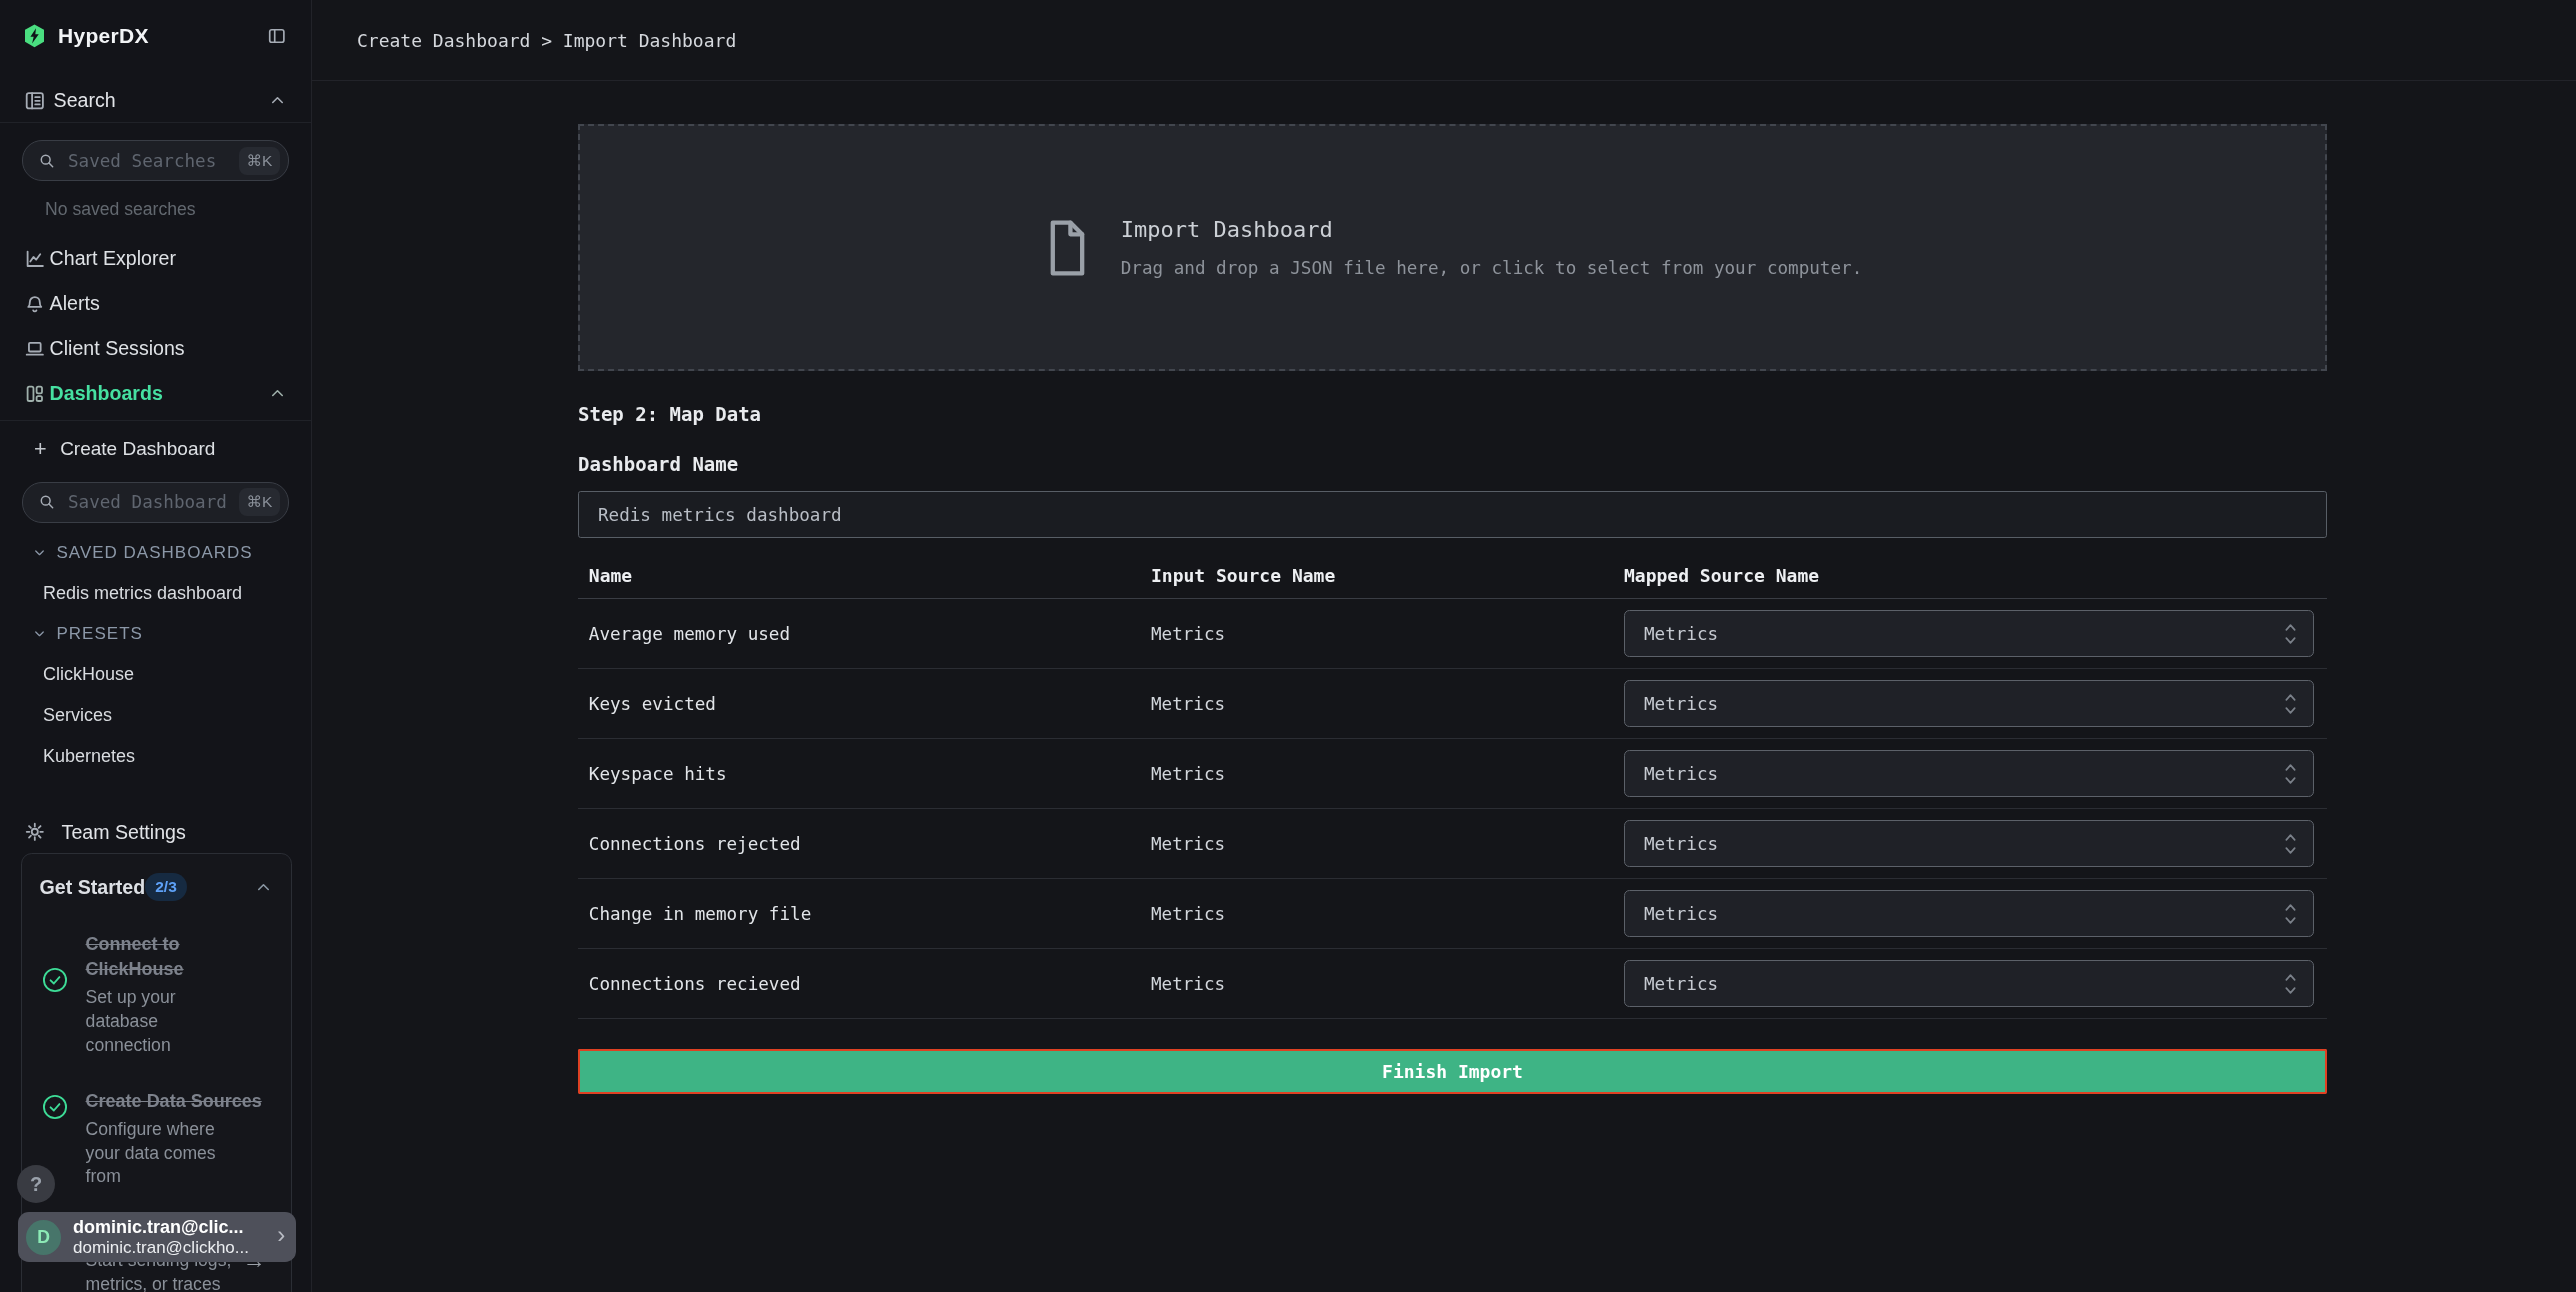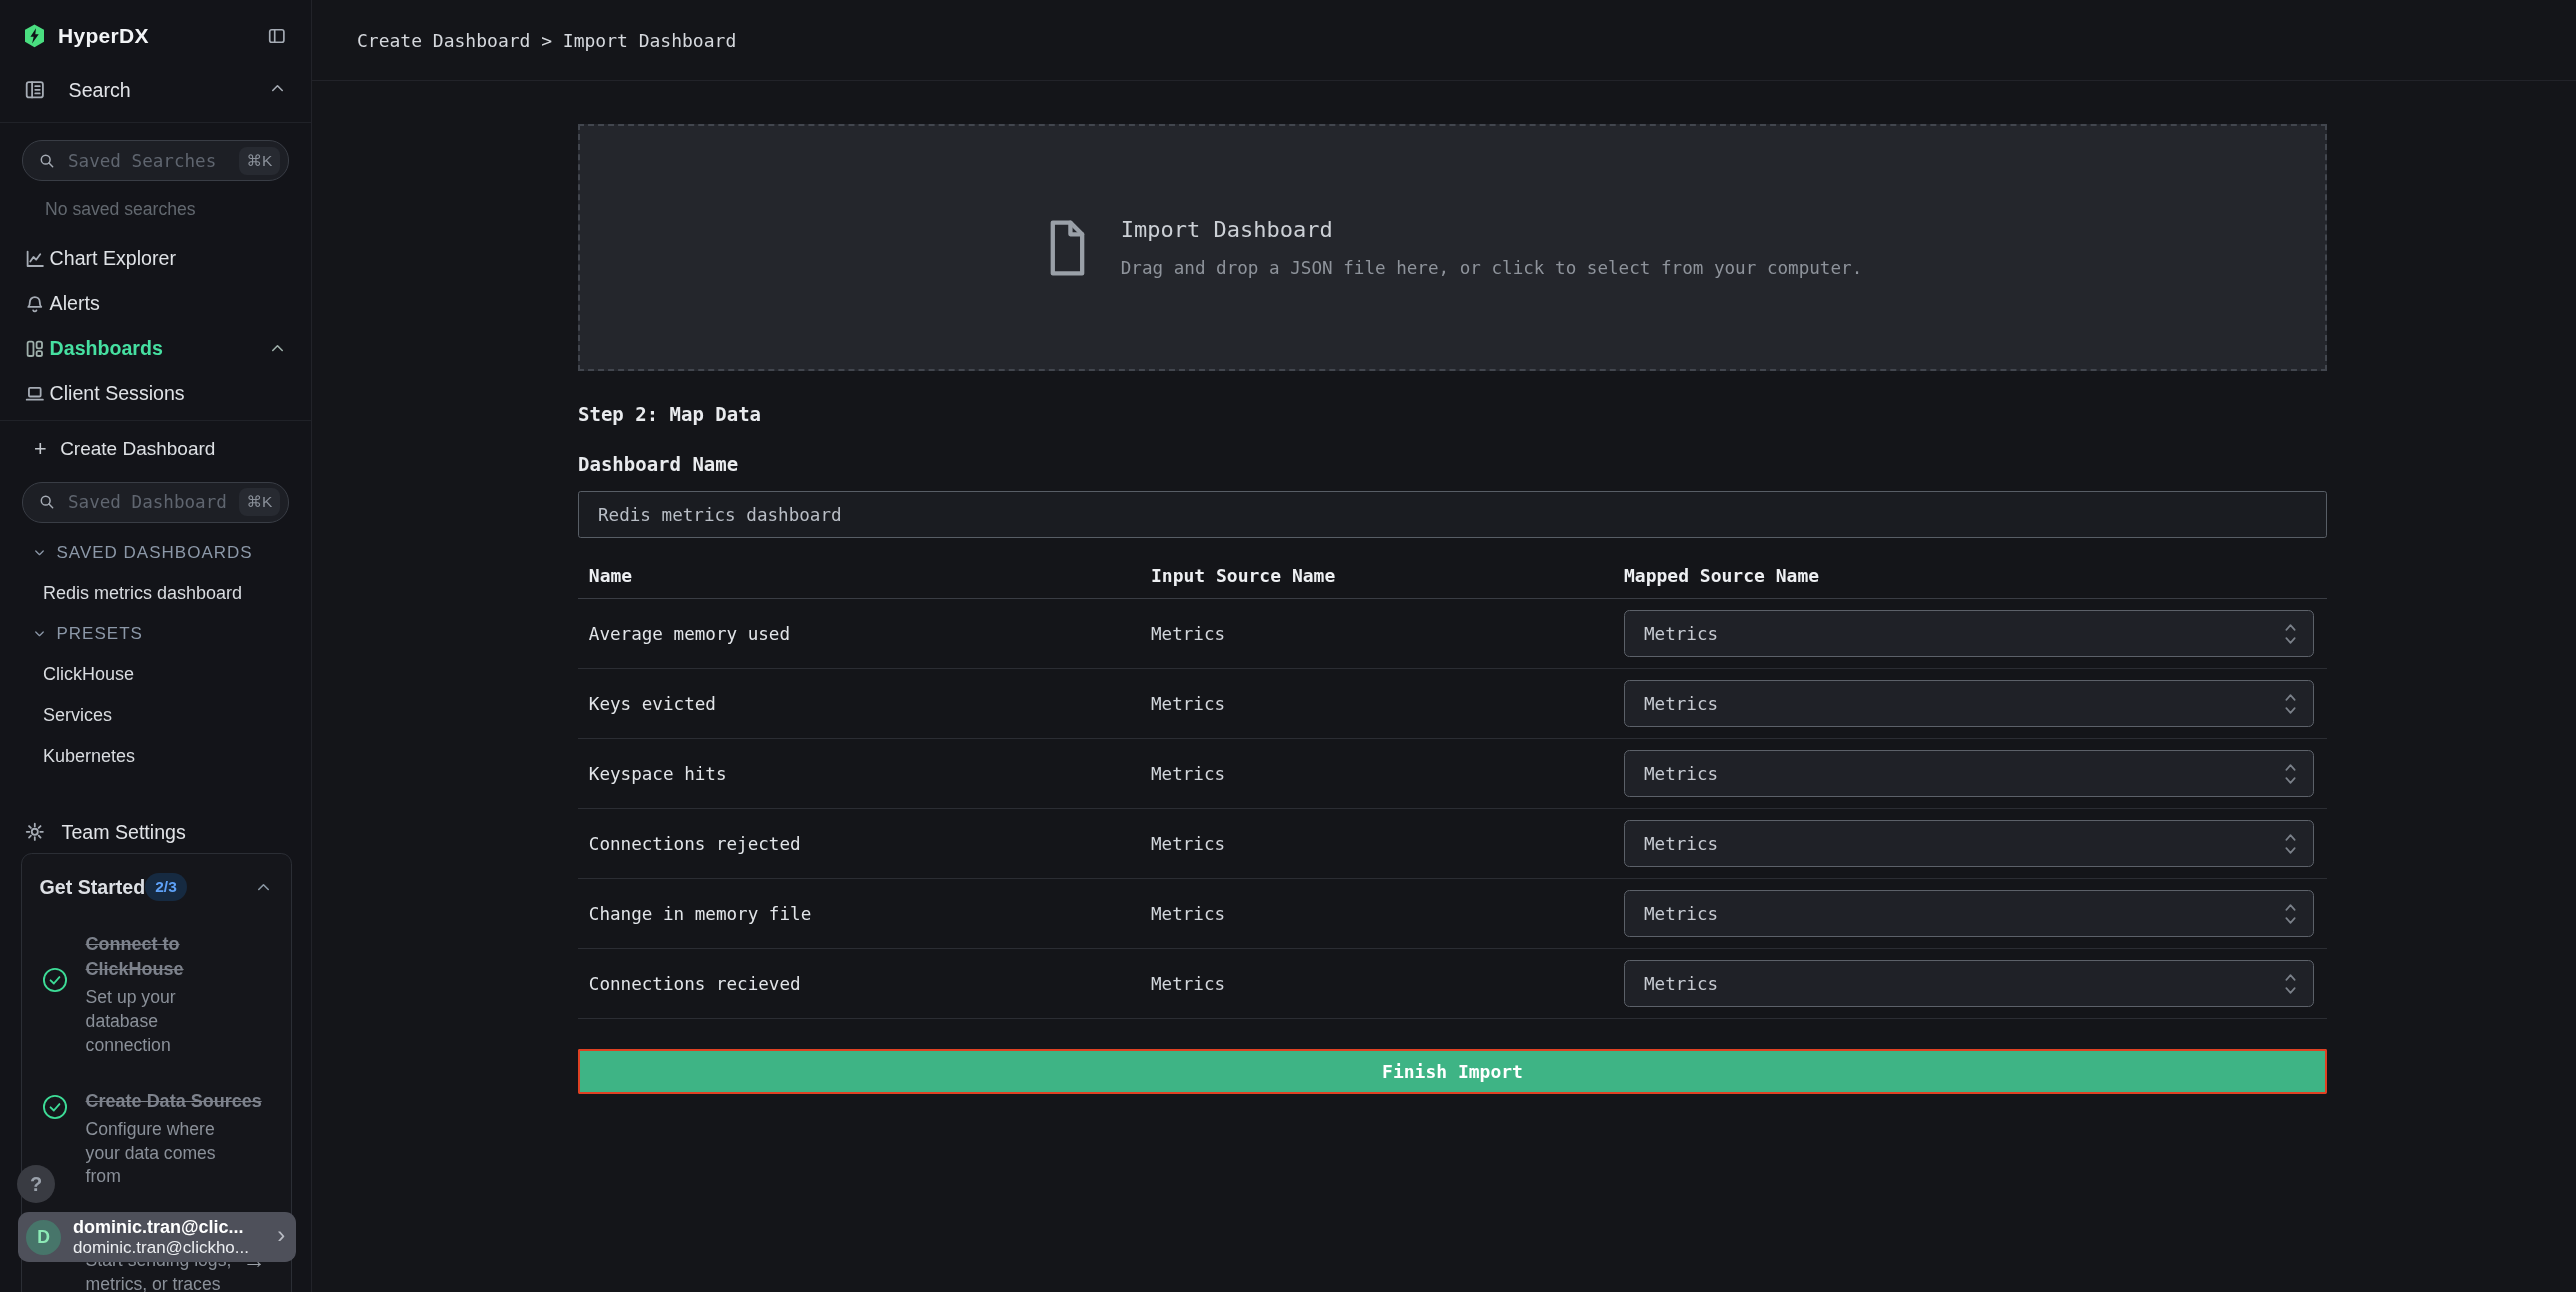--- a/index.html
+++ b/index.html
@@ -8,21 +8,21 @@
   .mono{font-family:"DejaVu Sans Mono",monospace;}
 
   
   .sidebar{width:311px;min-width:311px;background:#131419;border-right:1.4px solid #222329;
            position:relative;overflow:hidden;}
   .logo-row{display:flex;align-items:center;gap:12px;padding:24px 23px 20px 23px;}
   .logo-hex{width:23px;height:24px;display:block;}
   .logo-text{font-size:21px;font-weight:700;color:#f2f4f6;letter-spacing:0.3px;}
   .collapse-btn{margin-left:auto;display:flex;cursor:pointer;}
   .icon{stroke:#a6acb5;fill:none;stroke-width:2;stroke-linecap:round;stroke-linejoin:round;}
-  .nav-header{display:flex;align-items:flex-start;gap:23px;padding:0 24px;height:43px;margin-top:10.8px;}
+  .nav-header{display:flex;align-items:center;gap:8px;padding:0 24px;height:43px;margin-top:10.8px;}
   .nav-label{font-size:19.6px;color:#e2e4e8;}
   .chev-right{margin-left:auto;display:flex;}
   .subpanel{border-top:1.4px solid #202228;}
   .pill{display:flex;align-items:center;gap:10.8px;height:39px;border:1.4px solid #393d45;background:#1d1f25;
         border-radius:20px;padding:0 8px 0 15px;margin:17.6px 21.6px 0 21.6px;}
   .pill input{flex:1;min-width:0;background:transparent;border:none;outline:none;
               font-family:"DejaVu Sans Mono",monospace;font-size:17.6px;color:#aab0b9;}
   .pill input::placeholder{color:#5f656f;}
   .kbd{font-size:15.5px;color:#8a9099;background:#272a31;border-radius:8px;padding:4.7px 8px;white-space:nowrap;}
   .empty-text{font-size:17.6px;color:#62686f;padding:17.6px 0 16px 45px;}
@@ -159,40 +159,40 @@
     </div>
 
     <div class="nav-item">
       <svg class="icon" width="21.6" height="21.6" viewBox="0 0 24 24">
         <path d="M12 4.5 a5.5 5.5 0 0 1 5.5 5.5 c0 4 1.7 5.5 1.7 5.5 H4.8 c0 0 1.7-1.5 1.7-5.5 A5.5 5.5 0 0 1 12 4.5 Z"></path>
         <path d="M10.2 19.3 a2 2 0 0 0 3.6 0"></path>
       </svg>
       <span class="nav-label">Alerts</span>
     </div>
 
+    <div class="nav-item">
+      <svg class="icon" width="21.6" height="21.6" viewBox="0 0 24 24">
+        <rect x="5.5" y="5.5" width="13" height="9.5" rx="1.2"></rect>
+          <path d="M3 18.5 h18"></path>
+      </svg>
+      <span class="nav-label">Client Sessions</span>
+    </div>
+
     <div class="nav-item active">
       <svg class="icon" width="21.6" height="21.6" viewBox="0 0 24 24">
         <rect x="4" y="4" width="6.5" height="16" rx="1.8"></rect>
         <rect x="14" y="4" width="6" height="7.5" rx="1.8"></rect>
         <rect x="14" y="14.5" width="6" height="5.5" rx="1.8"></rect>
       </svg>
       <span class="nav-label">Dashboards</span>
       <span class="chev-right">
         <svg class="icon" width="19" height="19" viewBox="0 0 24 24">
             <polyline points="6 14.5 12 8.5 18 14.5"></polyline>
           </svg>
       </span>
-    </div>
-
-    <div class="nav-item">
-      <svg class="icon" width="21.6" height="21.6" viewBox="0 0 24 24">
-        <rect x="5.5" y="5.5" width="13" height="9.5" rx="1.2"></rect>
-          <path d="M3 18.5 h18"></path>
-      </svg>
-      <span class="nav-label">Client Sessions</span>
     </div>
 
     <div class="subpanel" style="margin-top:4px;">
       <div class="create-row">
         <span class="create-plus">+</span>
         <span class="create-label">Create Dashboard</span>
       </div>
       <div class="pill" style="margin-top:10.8px;">
         <svg class="icon" width="17.6" height="17.6" viewBox="0 0 24 24">
           <circle cx="10.5" cy="10.5" r="6"></circle>

